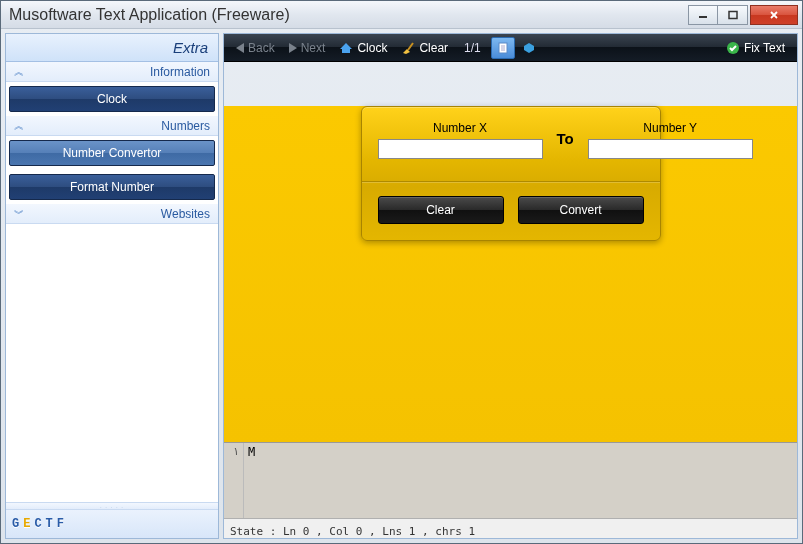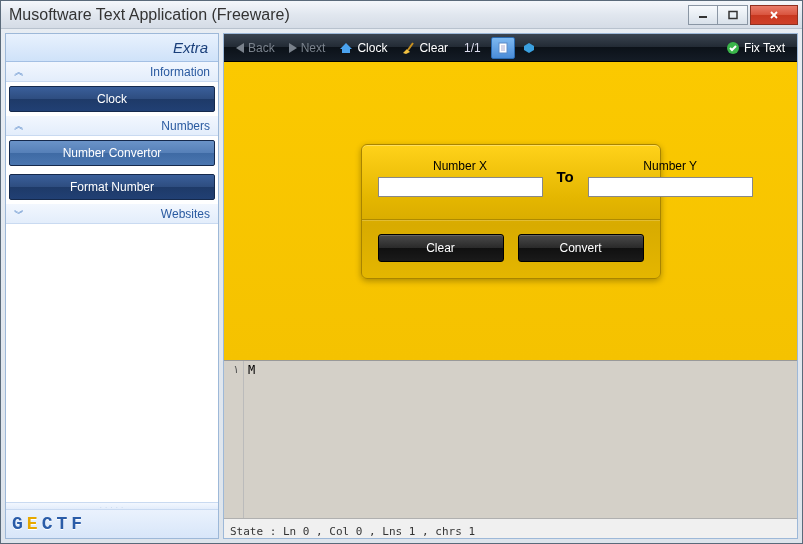--- a/index.html
+++ b/index.html
@@ -20,37 +20,37 @@
 
 .sidebar { width: 214px; display: flex; flex-direction: column; border: 1px solid #9db8d8; background: #fff; }
 .side-header { height: 28px; background: linear-gradient(to bottom, #e8f1fd 0%, #cfe2f9 100%); border-bottom: 1px solid #a4c0e4; display: flex; align-items: center; justify-content: flex-end; padding: 0 10px; font-size: 15px; font-weight: normal; color: #1a3f7a; font-style: italic; }
 .side-group-h { height: 20px; background: linear-gradient(to bottom, #f2f7fe, #e3edfb); border-bottom: 1px solid #c9daf1; display: flex; align-items: center; justify-content: space-between; padding: 0 8px; color: #2a5aa0; cursor: pointer; }
 .side-group-h .chev { color: #5a8ac8; font-size: 10px; letter-spacing: -2px; }
 .side-btn { height: 26px; margin: 4px 3px; background: linear-gradient(to bottom, #3a5f9a 0%, #2e4d80 49%, #1e3a68 50%, #214074 100%); border: 1px solid #15294c; color: #fff; display: flex; align-items: center; justify-content: center; font-size: 12px; cursor: pointer; border-radius: 2px; }
 .side-btn.sel { background: linear-gradient(to bottom, #6a93c8 0%, #5680b8 49%, #3e6aa4 50%, #4a76b0 100%); }
 .side-fill { flex: 1; background: #fff; }
 .side-grip { height: 8px; background: linear-gradient(to bottom,#f2f7fe,#e3edfb); border-top: 1px solid #c9daf1; border-bottom: 1px solid #c9daf1; text-align: center; color: #9ab4d6; font-size: 6px; letter-spacing: 1px; line-height: 6px; cursor: ns-resize; }
 .logo-row { height: 28px; background: linear-gradient(to bottom, #eaf2fd, #d8e6f9); display: flex; align-items: center; padding: 0 6px; }
-.logo-row span { font-family: "Courier New", monospace; font-size: 18px; font-weight: bold; color: #2a5ca8; letter-spacing: 4px; text-shadow: 0 1px 0 #fff; text-align: right; }
+.logo-row span { font-family: "Courier New", monospace; font-size: 12px; font-weight: bold; color: #2a5ca8; letter-spacing: 4px; text-shadow: 0 1px 0 #fff; text-align: right; }
 .logo-row .y { color: #e6a800; }
 
 
 .main { flex: 1; display: flex; flex-direction: column; border: 1px solid #9db8d8; min-width: 0; }
 .toolbar { height: 28px; background: linear-gradient(to bottom, #3a4450 0%, #222a34 49%, #0c1219 50%, #141c26 100%); border-bottom: 1px solid #000; display: flex; align-items: center; padding: 0 6px; gap: 2px; color: #ccc; }
 .tb-btn { height: 22px; display: flex; align-items: center; gap: 4px; padding: 0 6px; border-radius: 2px; cursor: pointer; font-size: 12px; }
 .tb-btn.dis { color: #7a828c; cursor: default; }
 .tb-icon-only { width: 24px; height: 22px; display: flex; align-items: center; justify-content: center; border-radius: 2px; cursor: pointer; }
 .tb-sel { background: linear-gradient(to bottom,#7db8f0,#4a8cd8); border: 1px solid #2a6ab0; }
 .tb-spacer { flex: 1; }
 .tb-count { color: #dde; padding: 0 8px; }
 .arrow-l, .arrow-r { width: 0; height: 0; border-top: 5px solid transparent; border-bottom: 5px solid transparent; }
 .arrow-l { border-right: 8px solid currentColor; }
 .arrow-r { border-left: 8px solid currentColor; }
 
-.yellow-area { height: 298px; background: linear-gradient(to bottom, #fbc900 0%, #f5c200 100%); display: flex; align-items: center; justify-content: center; }
+.yellow-area { height: 336px; background: linear-gradient(to bottom, #fbc900 0%, #f5c200 100%); display: flex; align-items: flex-start; justify-content: center; margin-top: 44px; }
 .panel { width: 300px; background: linear-gradient(to bottom, #ffd21a 0%, #e4b600 40%, #d8ab00 60%, #e4b600 100%); border: 1px solid #a88400; border-radius: 6px; box-shadow: 0 2px 6px rgba(0,0,0,0.3), inset 0 1px 0 rgba(255,255,255,0.3); padding: 14px 16px 16px; }
 .row1 { display: flex; align-items: flex-end; gap: 14px; }
 .col { flex: 1; display: flex; flex-direction: column; gap: 4px; }
 .col label { font-size: 12px; color: #000; text-align: center; }
 .txt-in { height: 20px; border: 1px solid #888; background: #fff; padding: 0 4px; font-size: 12px; }
 .sel-in { height: 20px; border: 1px solid #666; background: #fff; font-size: 12px; padding: 0 2px; }
 .to-lbl { font-weight: bold; font-size: 15px; padding-bottom: 12px; }
 .row2 { display: flex; gap: 14px; margin-top: 8px; }
 .panel-sep { height: 1px; background: rgba(0,0,0,0.2); margin: 22px -16px 14px; box-shadow: 0 1px 0 rgba(255,255,255,0.2); }
 .row3 { display: flex; gap: 14px; }

